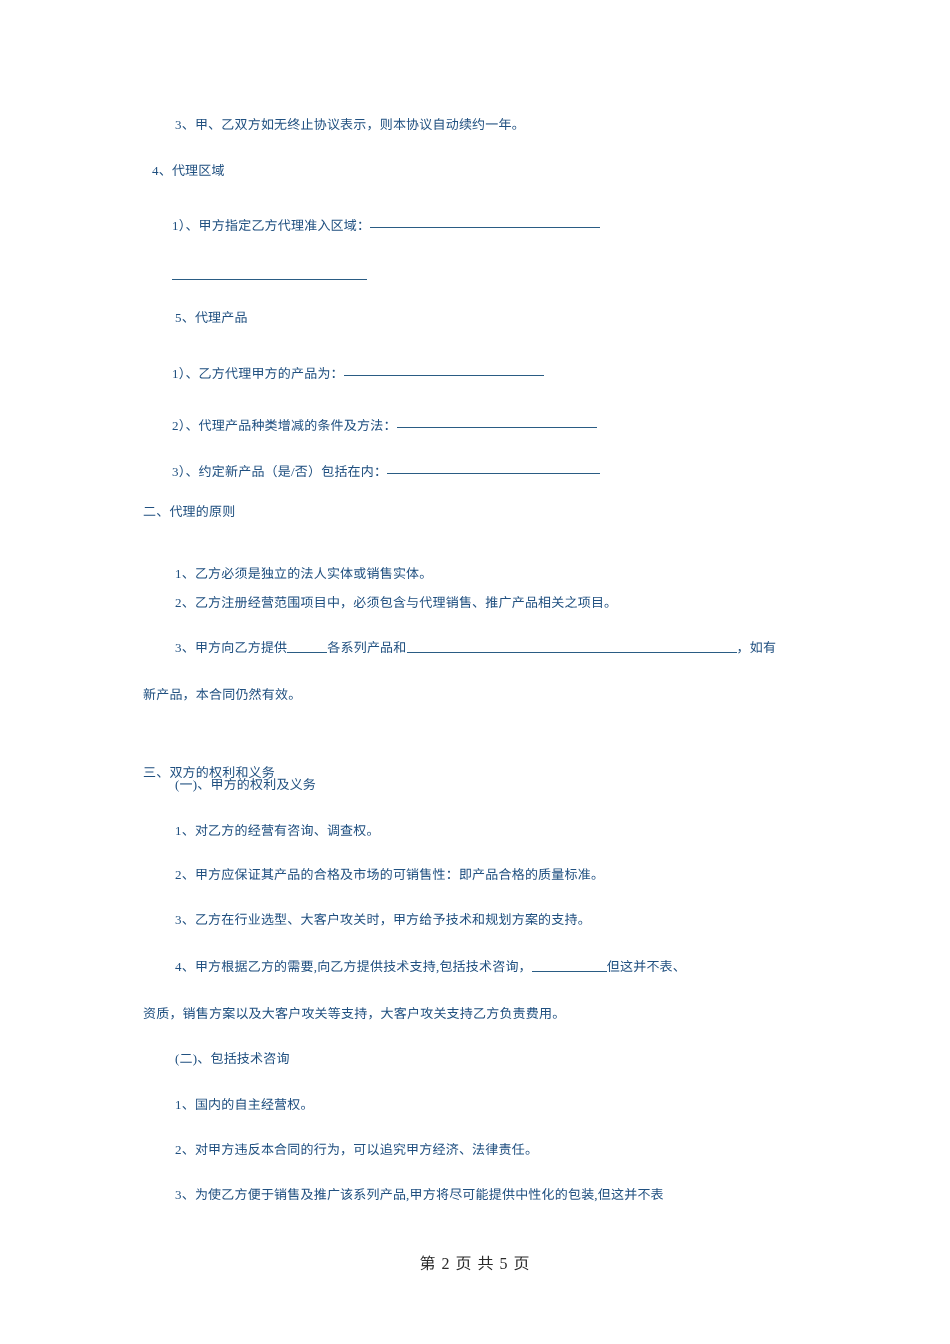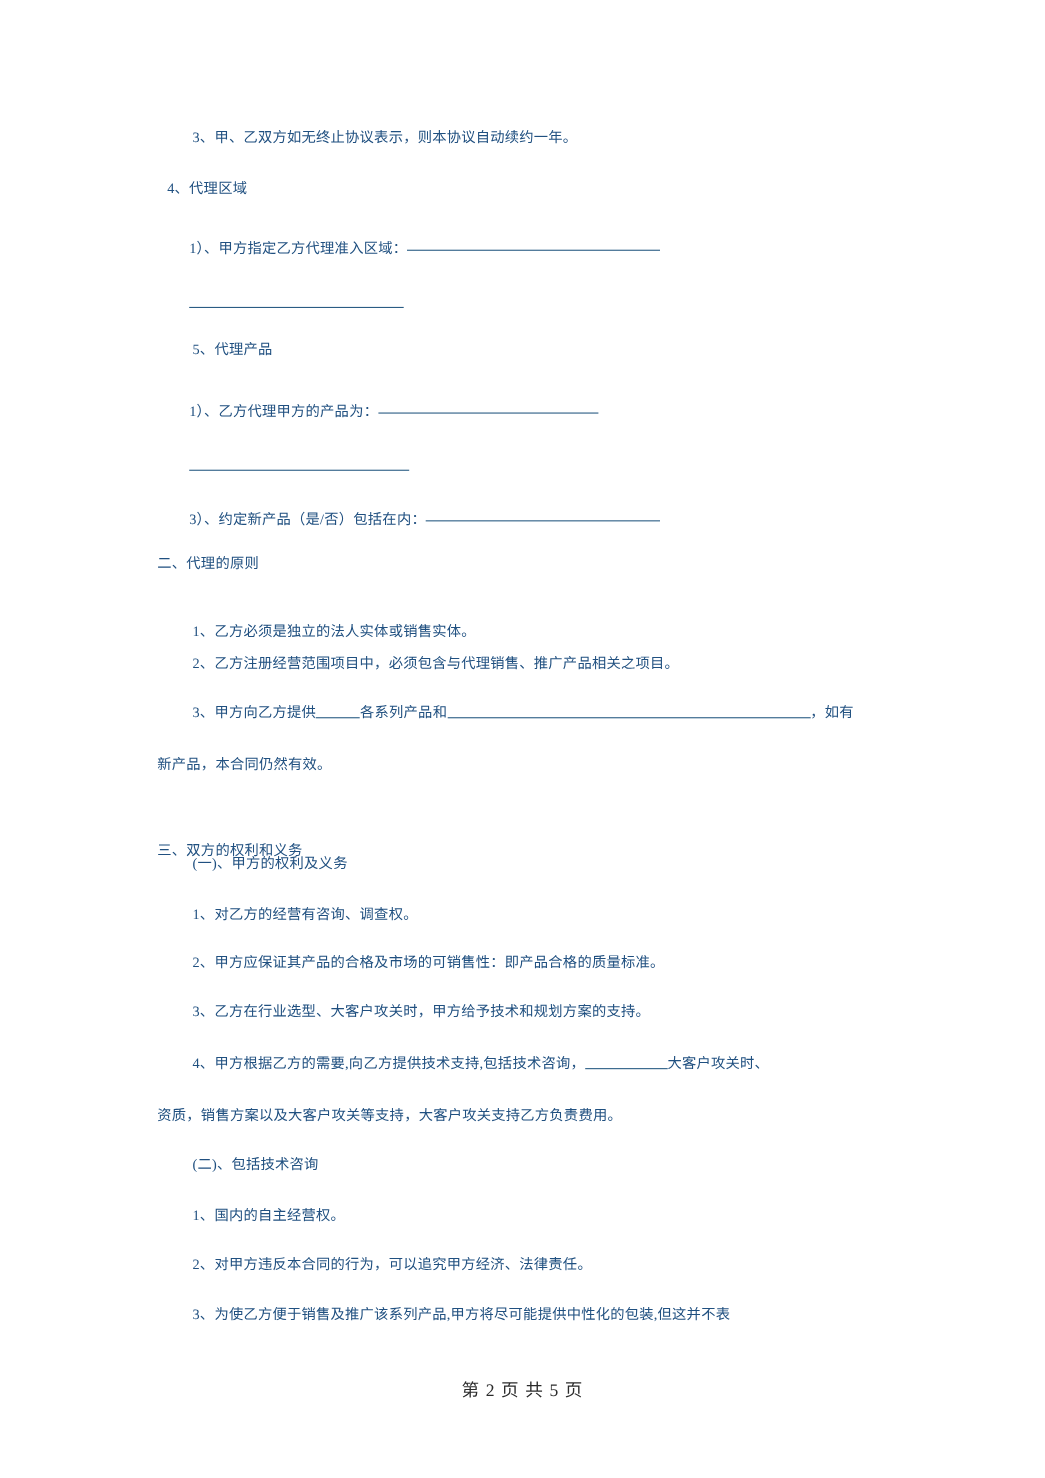--- a/index.html
+++ b/index.html
@@ -81,21 +81,21 @@
     <div class="line lvl-num" style="top:164px;">4、代理区域</div>
 
     <div class="line lvl-item2" style="top:215px;"><span>1）、甲方指定乙方代理准入区域：</span><span class="blank-long w230"></span></div>
 
     <div class="line lvl-item2" style="top:267px;"><span class="blank-long w195"></span></div>
 
     <div class="line lvl-item" style="top:311px;">5、代理产品</div>
 
     <div class="line lvl-item2" style="top:363px;"><span>1）、乙方代理甲方的产品为：</span><span class="blank-long w200"></span></div>
 
-    <div class="line lvl-item2" style="top:415px;"><span class="blank-long w200"></span></div>
+    <div class="line lvl-item2" style="top:415px;"><span>2）、代理产品种类增减的条件及方法：</span><span class="blank-long w200"></span></div>
 
     <div class="line lvl-item2" style="top:461px;"><span>3）、约定新产品（是/否）包括在内：</span><span class="blank-long w210" style="width:213px;"></span></div>
 
     <div class="line lvl-section" style="top:505px;">二、代理的原则</div>
 
     <div class="line lvl-item" style="top:552px;margin-top:15px;">1、乙方必须是独立的法人实体或销售实体。</div>
 
     <div class="line lvl-item" style="top:596px;">2、乙方注册经营范围项目中，必须包含与代理销售、推广产品相关之项目。</div>
 
     <div class="line lvl-item" style="top:639px;"><span>3、甲方向乙方提供</span><span class="blank-inline w40"></span><span>各系列产品和</span><span class="blank-inline w330"></span><span>，如有</span></div>
@@ -105,21 +105,21 @@
     <div class="line lvl-section" style="top:734px;margin-top:32px;">三、双方的权利和义务</div>
 
     <div class="line lvl-item" style="top:778px;">(一)、甲方的权利及义务</div>
 
     <div class="line lvl-item" style="top:824px;">1、对乙方的经营有咨询、调查权。</div>
 
     <div class="line lvl-item" style="top:868px;">2、甲方应保证其产品的合格及市场的可销售性：即产品合格的质量标准。</div>
 
     <div class="line lvl-item" style="top:913px;">3、乙方在行业选型、大客户攻关时，甲方给予技术和规划方案的支持。</div>
 
-    <div class="line lvl-item" style="top:958px;"><span>4、甲方根据乙方的需要,向乙方提供技术支持,包括技术咨询，</span><span class="blank-inline w75"></span><span>大客户攻关时、</span></div>
+    <div class="line lvl-item" style="top:958px;"><span>4、甲方根据乙方的需要,向乙方提供技术支持,包括技术咨询，</span><span class="blank-inline w75"></span><span>但这并不表、</span></div>
 
     <div class="line lvl-wrap" style="top:1007px;">资质，销售方案以及大客户攻关等支持，大客户攻关支持乙方负责费用。</div>
 
     <div class="line lvl-item" style="top:1052px;">(二)、包括技术咨询</div>
 
     <div class="line lvl-item" style="top:1098px;">1、国内的自主经营权。</div>
 
     <div class="line lvl-item" style="top:1143px;">2、对甲方违反本合同的行为，可以追究甲方经济、法律责任。</div>
 
     <div class="line lvl-item" style="top:1188px;">3、为使乙方便于销售及推广该系列产品,甲方将尽可能提供中性化的包装,但这并不表</div>

